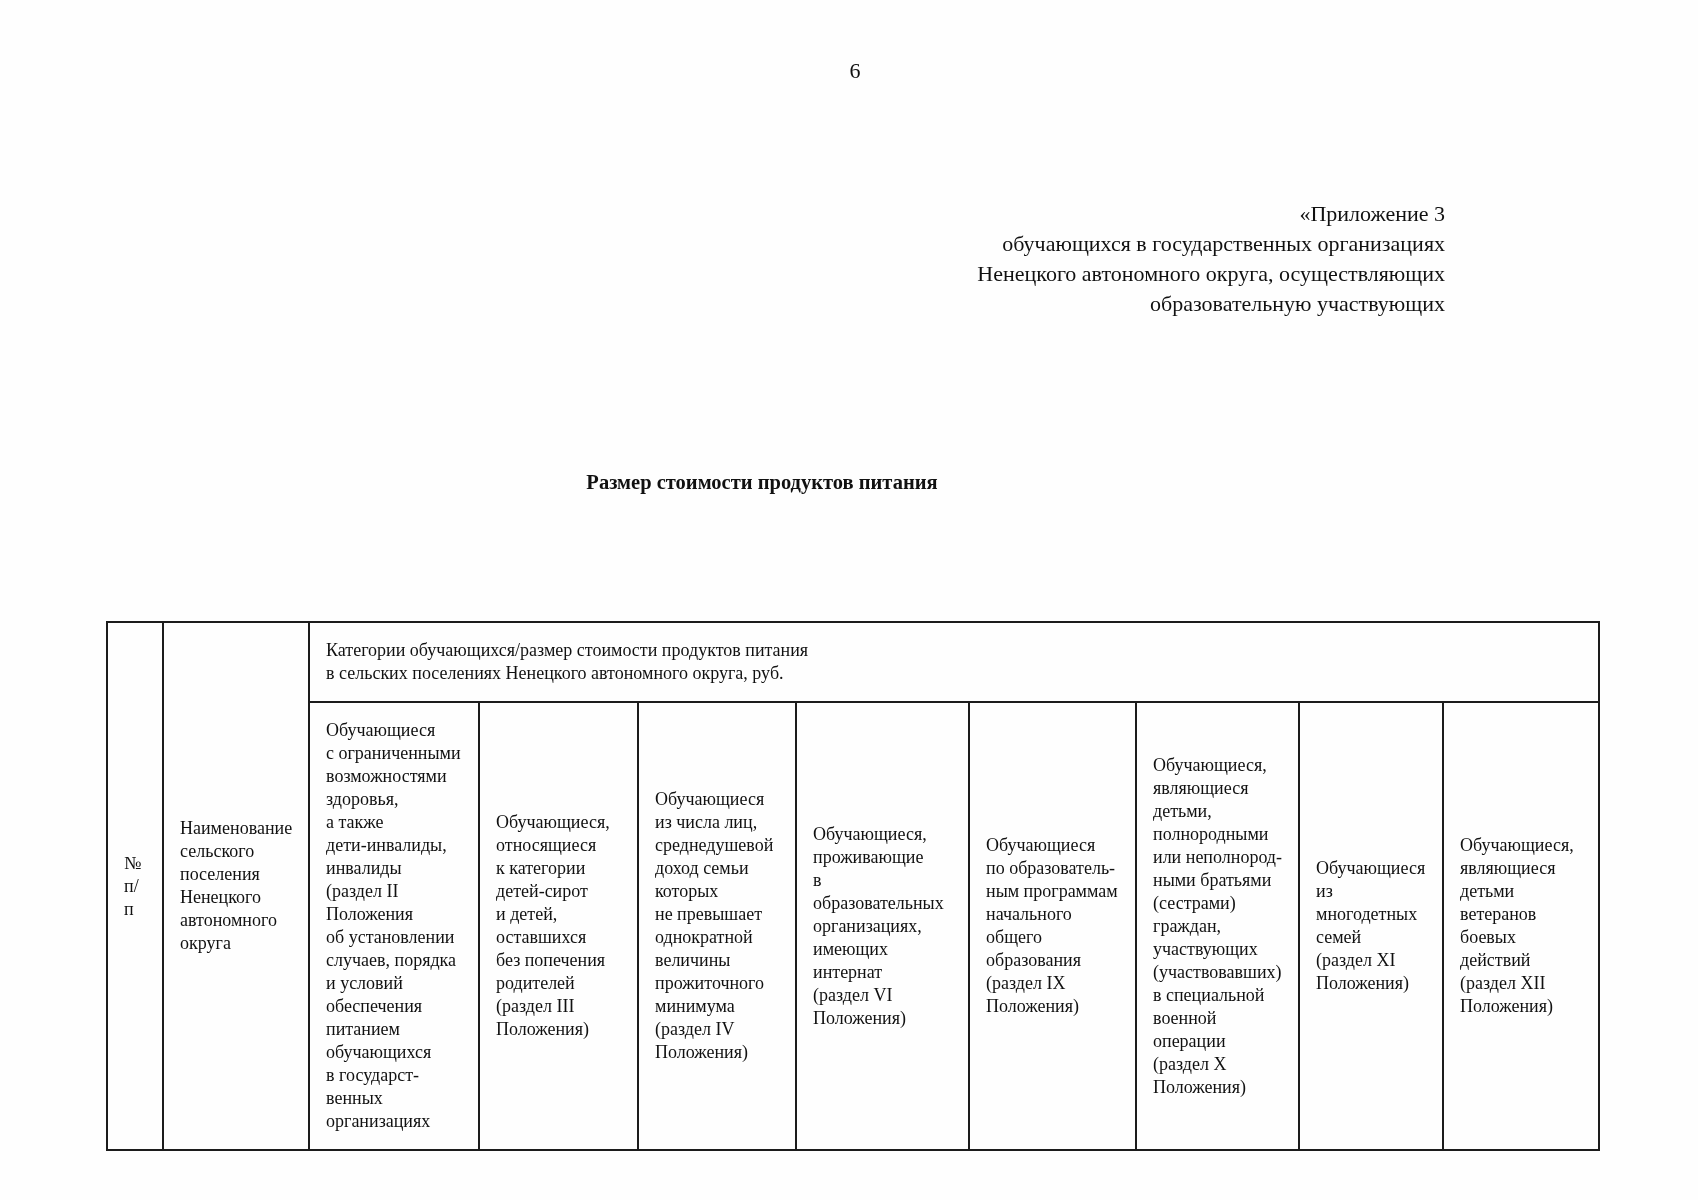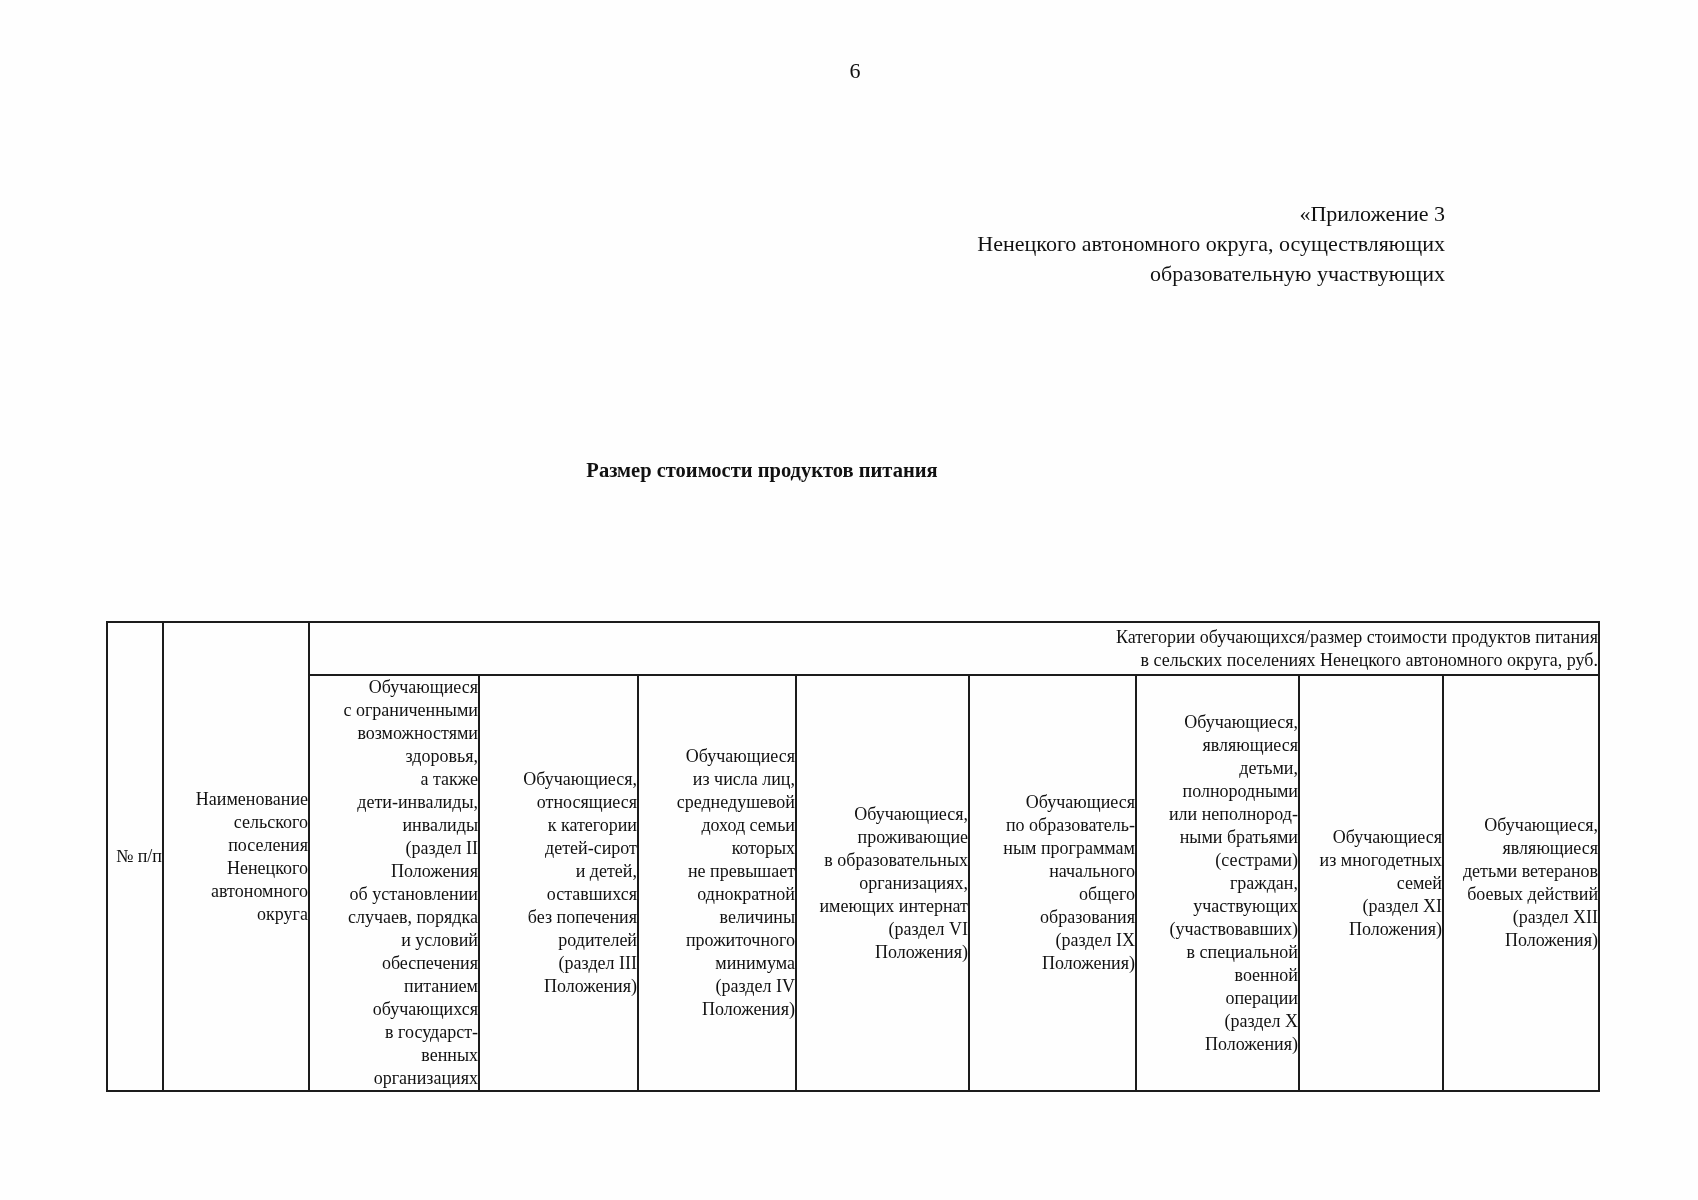--- a/index.html
+++ b/index.html
@@ -30,59 +30,60 @@
     top: 182px;
     left: 975px;
     width: 470px;
     font-size: 22px;
     line-height: 30px;
     text-align: right;
     margin-top: 17px;
   }
   .doc-title {
     position: absolute;
-    top: 456px;
+    top: 468px;
     left: 362px;
     width: 800px;
     text-align: center;
     font-weight: bold;
     font-size: 20.5px;
     line-height: 29px;
   }
   table.main-table {
     position: absolute;
     top: 621px;
     left: 106px;
     width: 1492px;
     border-collapse: collapse;
     table-layout: fixed;
   }
   table.main-table td {
     border: 2px solid #1c1c1c;
-    text-align: right;
+    text-align: left;
     vertical-align: middle;
     font-size: 18px;
     line-height: 23px;
     white-space: pre-line;
-    padding: 0;
+    padding: 16px;
     overflow: hidden;
   }
   tr.span-row { height: 53px; }
   tr.cats-row { height: 359px; }
   td.span-cell { font-size: 19px; line-height: 24px; }
 </style>
 </head>
 <body>
 
 <div class="page">
 
   <div class="page-number">6</div>
 
   <div class="appendix-block">
     <div>«Приложение 3</div>
+    <div>обучающихся в государственных организациях</div>
     <div>Ненецкого автономного округа, осуществляющих</div>
     <div>образовательную участвующих</div>
   </div>
 
   <div class="doc-title">
     <div>Размер стоимости продуктов питания</div>
   </div>
 
   <table class="main-table">
     <colgroup>

